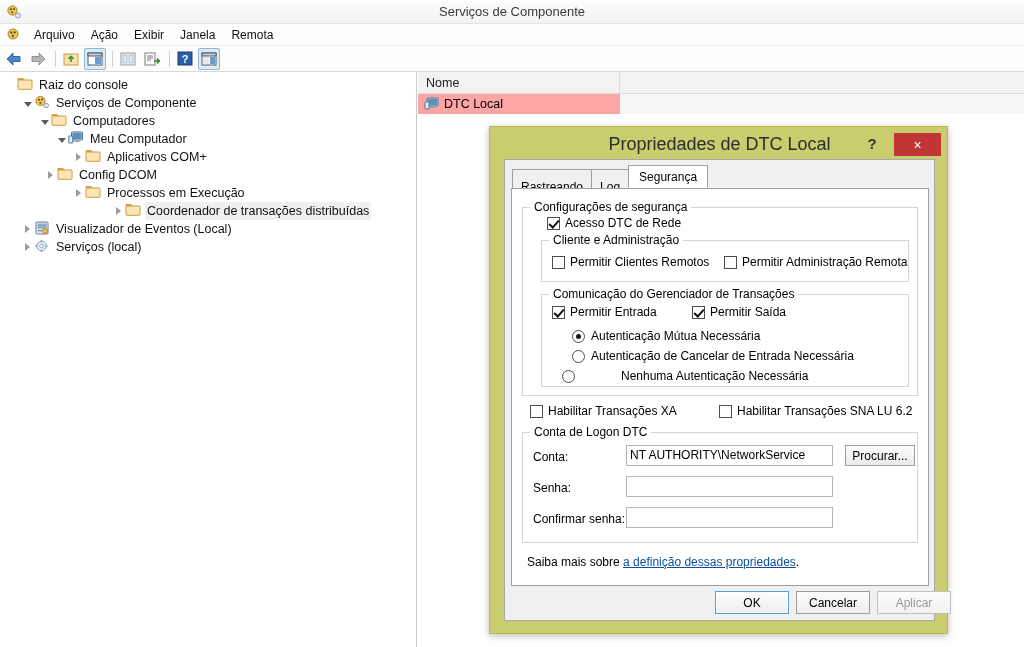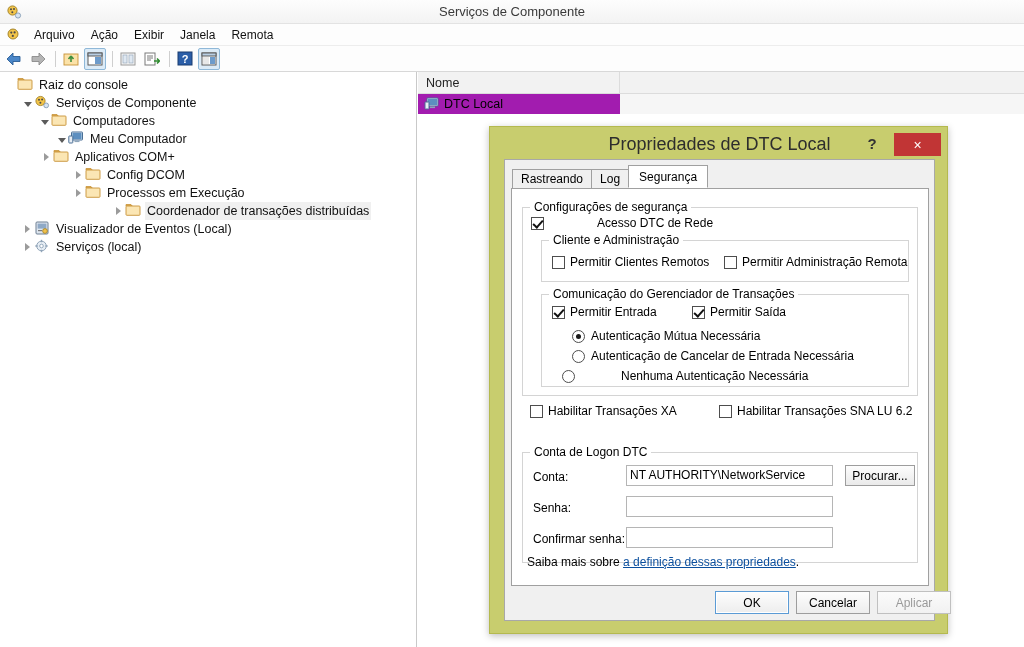--- a/index.html
+++ b/index.html
@@ -90,21 +90,21 @@
   }
   .lv-col {
     height:22px; line-height:22px; font-size:12.5px; color:#222;
     padding-left:8px; border-right:1px solid #dcdcdc;
   }
   .lv-col.c1 { width:202px; }
   .lv-col.c2 { width:404px; border-right:none; }
   .lv-row { display:flex; align-items:center; height:20px; }
   .lv-row .cell1 {
     width:202px; height:20px; display:flex; align-items:center;
-    background:#a21caf; padding-left:6px; font-size:12.5px;
+    background:#fca5a5; padding-left:6px; font-size:12.5px;
   }
   .lv-row .cell2 { width:404px; height:20px; background:#f6f6f6; }
 
   
   .dialog {
     position:absolute; left:489px; top:126px; width:459px; height:508px;
     background:#c8cd6e;
     border:1px solid #b4b94f;
     box-shadow: 0 2px 7px rgba(0,0,0,0.25);
     padding:3px;
@@ -127,21 +127,21 @@
     display:flex; align-items:center; justify-content:center;
   }
   .dlg-body {
     position:absolute; left:11px; top:29px; width:431px; height:462px;
     background:#f0f0f0; border:1px solid #a8a8a8;
   }
 
   
   .tabs { position:absolute; left:7px; top:6px; height:22px; display:flex; align-items:flex-end; }
   .tab {
-    height:19px; line-height:19px; padding:0 8px; font-size:12px;
+    height:19px; line-height:19px; padding:8px 8px; font-size:12px;
     background:#f0f0f0; border:1px solid #a0a0a0; border-bottom:none;
     margin-right:-1px; color:#000;
   }
   .tab.active {
     height:23px; line-height:22px; background:#fff; font-weight:normal;
     border-bottom:1px solid #fff; position:relative; z-index:3; padding:0 10px;
   }
   .tab-page {
     position:absolute; left:6px; top:28px; width:418px; height:398px;
     background:#fff; border:1px solid #a0a0a0;
@@ -328,31 +328,31 @@
               <span class="tri-open"></span>
             </span>
             <span class="ticon"><svg width="16" height="14" viewBox="0 0 16 14">
                 <rect x="3.5" y="1" width="11" height="8" rx="0.6" fill="#cfe0f0" stroke="#4a6f95" stroke-width="1"></rect>
                 <rect x="4.5" y="2" width="9" height="6" fill="#5d8fc0"></rect>
                 <rect x="6.5" y="9.5" width="5" height="1.6" fill="#8fa6bb"></rect>
                 <rect x="0.8" y="5" width="4" height="7" rx="0.6" fill="#e8eef5" stroke="#4a6f95" stroke-width="1"></rect>
               </svg></span>
             <span class="tlabel">Meu Computador</span>
           </div>
-          <div class="tnode" style="padding-left: 40px;">
+          <div class="tnode" style="padding-left: 72px;">
             <span class="twist">
               <span class="tri-closed"></span>
             </span>
             <span class="ticon"><svg width="16" height="14" viewBox="0 0 16 14">
                 <path d="M1 3 L1 1.5 L6 1.5 L7.2 3 Z" fill="#e8b964" stroke="#c79237" stroke-width="0.8"></path>
                 <rect x="1" y="3" width="14" height="9.3" rx="0.8" fill="#fbe6b4" stroke="#c79237" stroke-width="0.9"></rect>
               </svg></span>
             <span class="tlabel">Aplicativos COM+</span>
           </div>
-          <div class="tnode" style="padding-left: 72px;">
+          <div class="tnode" style="padding-left: 44px;">
             <span class="twist">
               <span class="tri-closed"></span>
             </span>
             <span class="ticon"><svg width="16" height="14" viewBox="0 0 16 14">
                 <path d="M1 3 L1 1.5 L6 1.5 L7.2 3 Z" fill="#e8b964" stroke="#c79237" stroke-width="0.8"></path>
                 <rect x="1" y="3" width="14" height="9.3" rx="0.8" fill="#fbe6b4" stroke="#c79237" stroke-width="0.9"></rect>
               </svg></span>
             <span class="tlabel">Config DCOM</span>
           </div>
           <div class="tnode" style="padding-left: 72px;">
@@ -441,21 +441,21 @@
           <div class="tab">Rastreando</div>
           <div class="tab">Log</div>
           <div class="tab active">Segurança</div>
         </div>
 
         <div class="tab-page">
 
           <div class="gbox" style="left:10px; top:18px; width:396px; height:189px;">
             <div class="glegend">Configurações de segurança</div>
 
-            <div class="chk" style="left:8px; top:8px;gap:48px;">
+            <div class="chk" style="left:24px; top:8px;">
               <span class="box on"></span>
               <span>Acesso DTC de Rede</span>
             </div>
 
             <div class="gbox" style="left:18px; top:32px; width:368px; height:42px;">
               <div class="glegend">Cliente e Administração</div>
               <div class="chk" style="left:10px; top:14px;">
                 <span class="box"></span>
                 <span>Permitir Clientes Remotos</span>
               </div>
@@ -494,21 +494,21 @@
 
           <div class="chk" style="left:18px; top:215px;align-items:flex-end;">
             <span class="box"></span>
             <span>Habilitar Transações XA</span>
           </div>
           <div class="chk" style="left:207px; top:215px;">
             <span class="box"></span>
             <span>Habilitar Transações SNA LU 6.2</span>
           </div>
 
-          <div class="gbox" style="left:10px; top:243px; width:396px; height:111px;margin-top:20px;">
+          <div class="gbox" style="left:10px; top:243px; width:396px; height:111px;">
             <div class="glegend">Conta de Logon DTC</div>
 
             <div class="flabel" style="left:10px; top:17px;">Conta:</div>
             <div class="ftext" style="left:103px; top:12px; width:207px;">NT AUTHORITY\NetworkService</div>
             <div class="btn" style="left:322px; top:12px; width:70px;">Procurar...</div>
 
             <div class="flabel" style="left:10px; top:48px;">Senha:</div>
             <div class="ftext" style="left:103px; top:43px; width:207px;"></div>
 
             <div class="flabel" style="left:10px; top:79px;">Confirmar senha:</div>

